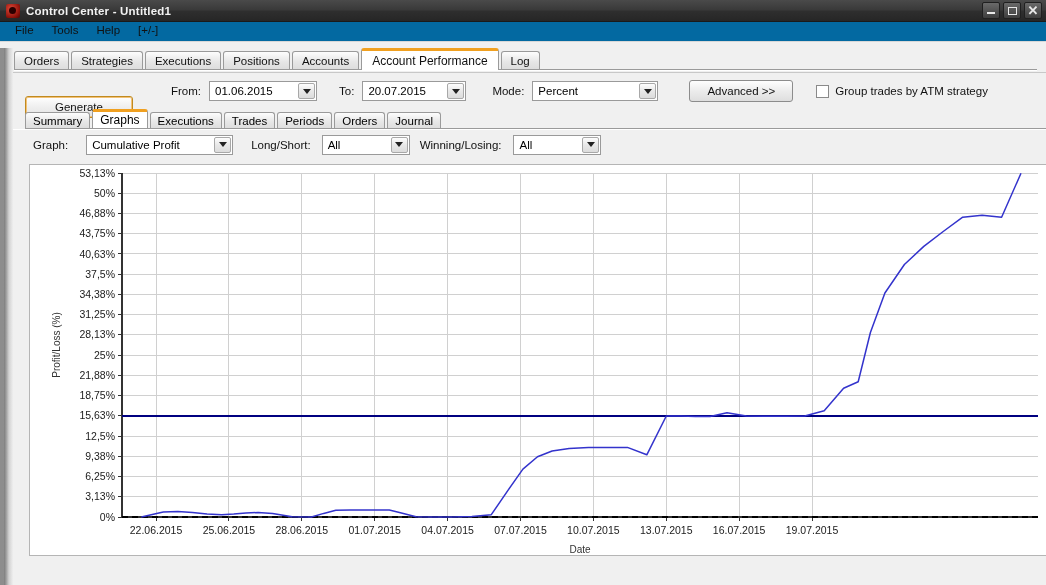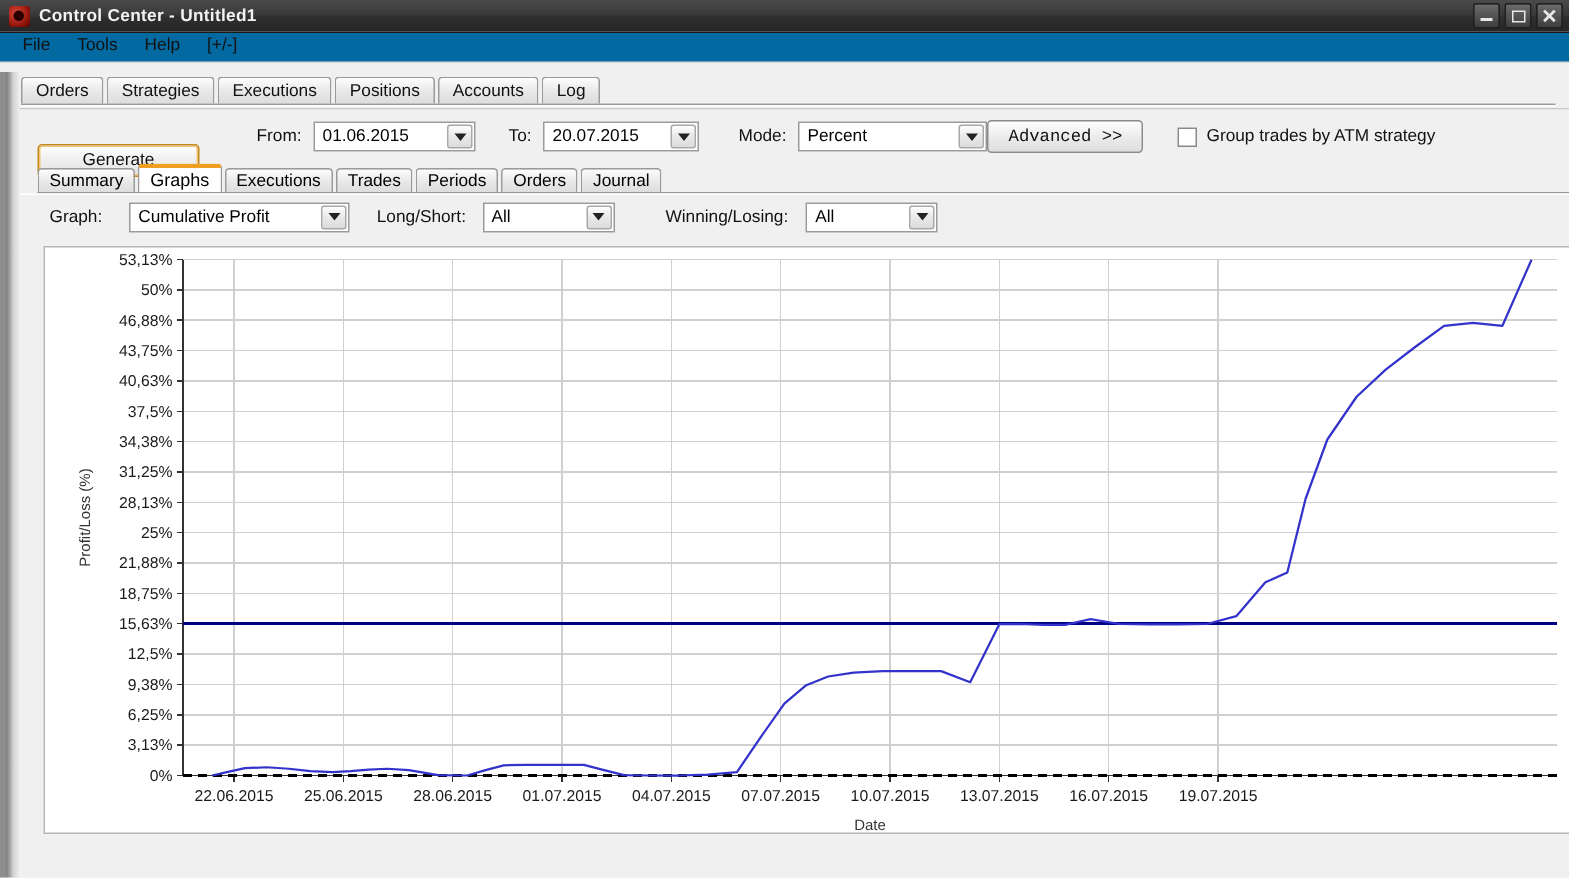--- a/index.html
+++ b/index.html
@@ -189,20 +189,23 @@
       </div>
     <div class="tab">
         <span>Executions</span>
       </div>
     <div class="tab">
         <span>Positions</span>
       </div>
     <div class="tab">
         <span>Accounts</span>
       </div>
+    <div class="tab active">
+        <span>Account Performance</span>
+      </div>
     <div class="tab">
         <span>Log</span>
       </div>
   </div>
   <div class="tab-underline"></div>
 
   <div class="panel">
 
     <div class="toolbar">
       <div class="btn btn-generate">
@@ -222,21 +225,21 @@
             <i class="caret"></i>
           </span>
       </div>
       <span class="lbl" style="margin-left:26px;">Mode:</span>
       <div class="combo" style="width:126px;margin-left:8px;">
         <span>Percent</span>
         <span class="arrowbox">
             <i class="caret"></i>
           </span>
       </div>
-      <div class="btn btn-advanced" style="font-family:Liberation Mono, monospace;">
+      <div class="btn btn-advanced" style="margin-left:31px;">
         <span>Advanced &gt;&gt;</span>
       </div>
       <span class="chk" style="margin-left:23px;"></span>
       <span class="lbl" style="margin-left:6px;">Group trades by ATM strategy</span>
     </div>
 
     <div class="subtabstrip">
       <div class="subtab">
           <span>Summary</span>
         </div>
@@ -269,21 +272,21 @@
             <i class="caret"></i>
           </span>
       </div>
       <span class="lbl" style="margin-left:18px;">Long/Short:</span>
       <div class="combo" style="width:88px;margin-left:11px;">
         <span>All</span>
         <span class="arrowbox">
             <i class="caret"></i>
           </span>
       </div>
-      <span class="lbl" style="margin-left:34px;">Winning/Losing:</span>
+      <span class="lbl" style="margin-left:10px;">Winning/Losing:</span>
       <div class="combo" style="width:88px;margin-left:12px;">
         <span>All</span>
         <span class="arrowbox">
             <i class="caret"></i>
           </span>
       </div>
     </div>
 
     <div class="chartwrap">
       <svg class="chart-svg" id="chart" width="1016" height="390">

